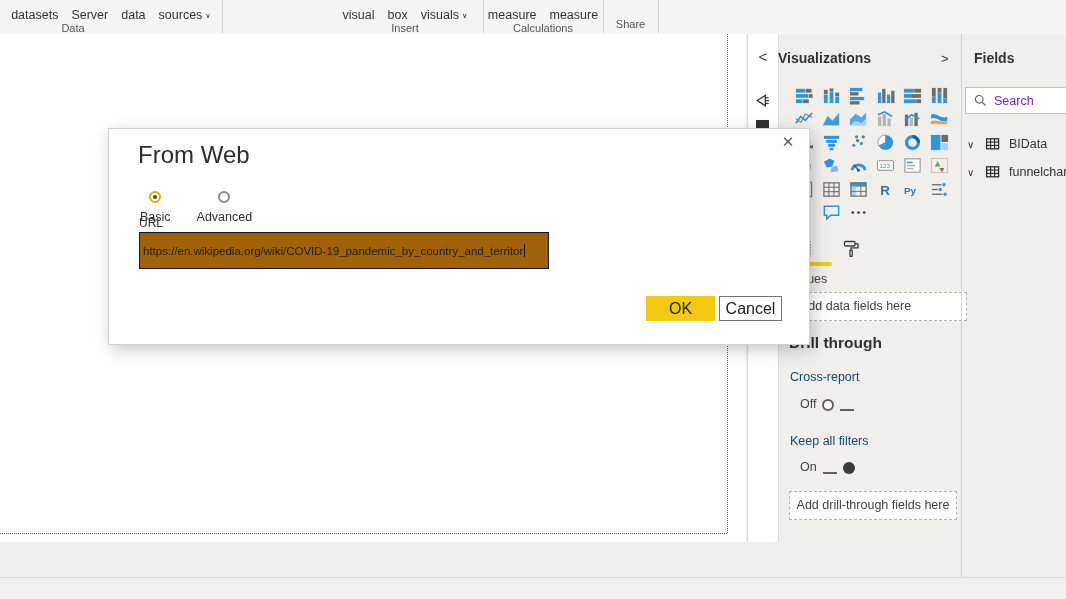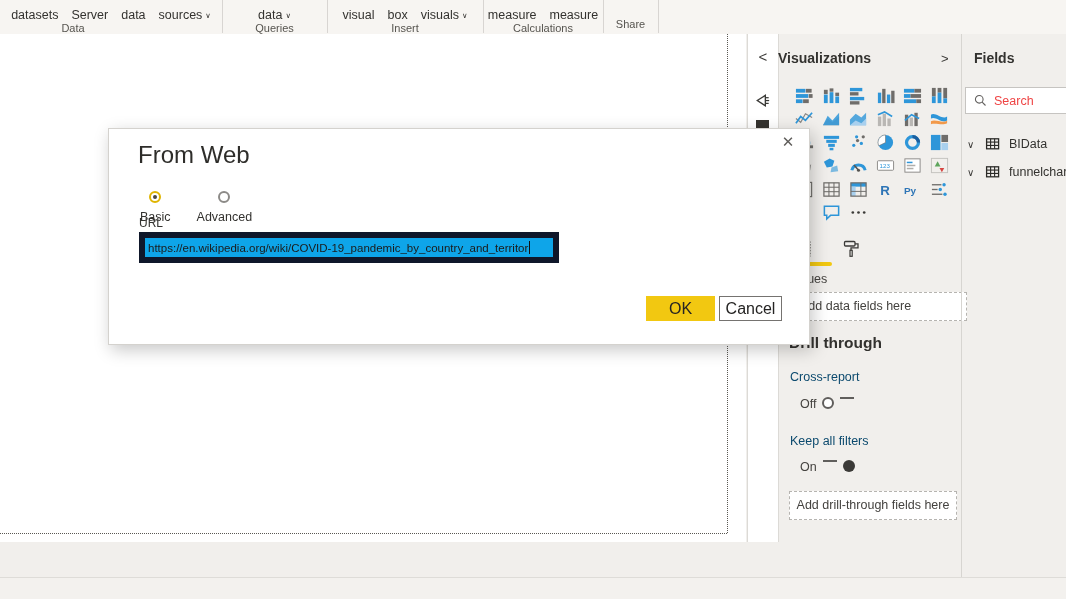--- a/index.html
+++ b/index.html
@@ -36,78 +36,72 @@
   .vtabs{position:absolute;left:16px;top:204px;display:flex;gap:24px;}
   .vtab{width:22px;height:22px;display:flex;align-items:center;justify-content:center;cursor:pointer;}
   .tab-ul{position:absolute;left:14px;top:228px;width:40px;height:4px;background:#F2C811;border-radius:2px;}
   .vvalues{position:absolute;left:12px;top:238px;font-size:12.5px;color:#44423f;}
   .addbox{position:absolute;left:11px;width:166px;height:27px;background:#fff;border:1px dashed #b6b4b0;
           font-size:12.5px;color:#44423f;line-height:27px;white-space:nowrap;overflow:hidden;}
   .addbox.b1{top:258px;padding-left:10px;}
   .addbox.b2{top:457px;text-align:center;}
   .drillh{position:absolute;left:11px;top:300px;font-size:15.5px;font-weight:700;color:#33322f;}
   .slabel{position:absolute;left:12px;font-size:12.5px;color:#0c4a6e;}
-  .trow{position:absolute;left:22px;display:flex;align-items:flex-start;gap:6px;cursor:pointer;}
+  .trow{position:absolute;left:22px;display:flex;align-items:flex-end;gap:6px;cursor:pointer;}
   .tlabel{font-size:12.5px;color:#44423f;}
   .tg-circle{width:8px;height:8px;border:2px solid #605e5c;border-radius:50%;background:#fff;}
   .tg-line{width:14px;height:2px;background:#605e5c;}
   .tg-dot{width:12px;height:12px;background:#3b3a37;border-radius:50%;}
 
   
   .fieldsp{position:absolute;left:961px;top:34px;width:120px;height:543px;border-left:1px solid #d7d5d1;}
   .searchbox{position:absolute;left:3px;top:53px;width:118px;height:25px;background:#fff;border:1px solid #c6c4c1;
              display:flex;align-items:center;padding-left:7px;cursor:text;}
-  .searchtxt{font-size:12.5px;color:#ef4444;margin-left:6px;}
+  .searchtxt{font-size:12.5px;color:#6d28d9;margin-left:6px;}
   .flist{position:absolute;left:0;top:96px;width:120px;}
   .frow{height:28px;display:flex;align-items:center;gap:8px;padding-left:5px;cursor:pointer;white-space:nowrap;overflow:hidden;}
   .fchev{font-size:10px;color:#3b3a37;width:10px;}
   .flabel{font-size:12.5px;color:#33322f;}
 
   
   .status{position:absolute;left:0;top:577px;width:1066px;height:22px;background:#f3f1ee;border-top:1px solid #dedcd8;}
 
   
   .dialog{position:absolute;left:108px;top:128px;width:700px;height:215px;background:#fff;
           border:1px solid #d4d2ce;box-shadow:3px 5px 16px rgba(0,0,0,.22);z-index:10;}
   .dclose{position:absolute;left:671px;top:5px;width:16px;height:16px;font-size:15px;color:#5f5d5a;cursor:pointer;line-height:16px;text-align:center;}
   .dtitle{position:absolute;left:29px;top:12px;font-size:24px;font-weight:300;color:#2e2d2a;}
   .radio-row{position:absolute;left:31px;top:62px;display:flex;gap:26px;}
   .radio-opt{display:flex;align-items:center;gap:7px;cursor:pointer;font-size:12.5px;color:#33322f;flex-direction:column;}
   .rdo{width:8px;height:8px;border:2px solid #8c8a87;border-radius:50%;background:#fff;position:relative;}
   .rdo.sel{border-color:#dfb400;}
   .rdo.sel::after{content:"";position:absolute;left:2px;top:2px;width:4px;height:4px;background:#494744;border-radius:50%;}
   .durl{position:absolute;left:30px;top:87px;font-size:12px;color:#33322f;}
-  .urlbox{position:absolute;left:30px;top:103px;width:402px;height:19px;border:6px solid #0f172a;background:#0ea5e9;
-          display:flex;align-items:center;padding:0 3px;overflow:hidden;white-space:nowrap;cursor:text;}
+  .urlbox{position:absolute;left:30px;top:103px;width:402px;height:19px;border:1px solid #0f172a;background:#a16207;
+          display:flex;align-items:center;padding:8px 3px;overflow:hidden;white-space:nowrap;cursor:text;}
   .urltxt{font-size:11.5px;color:#1c1b1a;}
   .urlcursor{display:inline-block;width:1px;height:13px;background:#111;margin-left:1px;}
   .dbtn{position:absolute;top:167px;height:23px;font-size:16px;display:flex;align-items:center;justify-content:center;cursor:pointer;}
   .dbtn.ok{left:537px;width:67px;background:#F2C811;color:#252423;border:1px solid #F2C811;}
   .dbtn.cancel{left:610px;width:61px;background:#fff;color:#252423;border:1px solid #757370;}
 </style>
 </head>
 <body>
 
 <div id="app">
 
   <div class="ribbon">
     <div class="rgroup g0" style="left:0;width:222px">
       <div class="ritems">
           <span class="ritem">datasets</span>
           <span class="ritem">Server</span>
           <span class="ritem">data</span>
           <span class="ritem">sources<span class="caret">∨</span></span>
         </div>
       <div class="rlabel">Data</div>
-    </div>
-    <div class="rgroup" style="left:222px;width:105px">
-      <div class="ritems">
-          <span class="ritem">data<span class="caret">∨</span></span>
-        </div>
-      <div class="rlabel">Queries</div>
     </div>
     <div class="rgroup" style="left:327px;width:156px">
       <div class="ritems">
           <span class="ritem">visual</span>
           <span class="ritem">box</span>
           <span class="ritem">visuals<span class="caret">∨</span></span>
         </div>
       <div class="rlabel">Insert</div>
     </div>
     <div class="rgroup" style="left:483px;width:120px">

